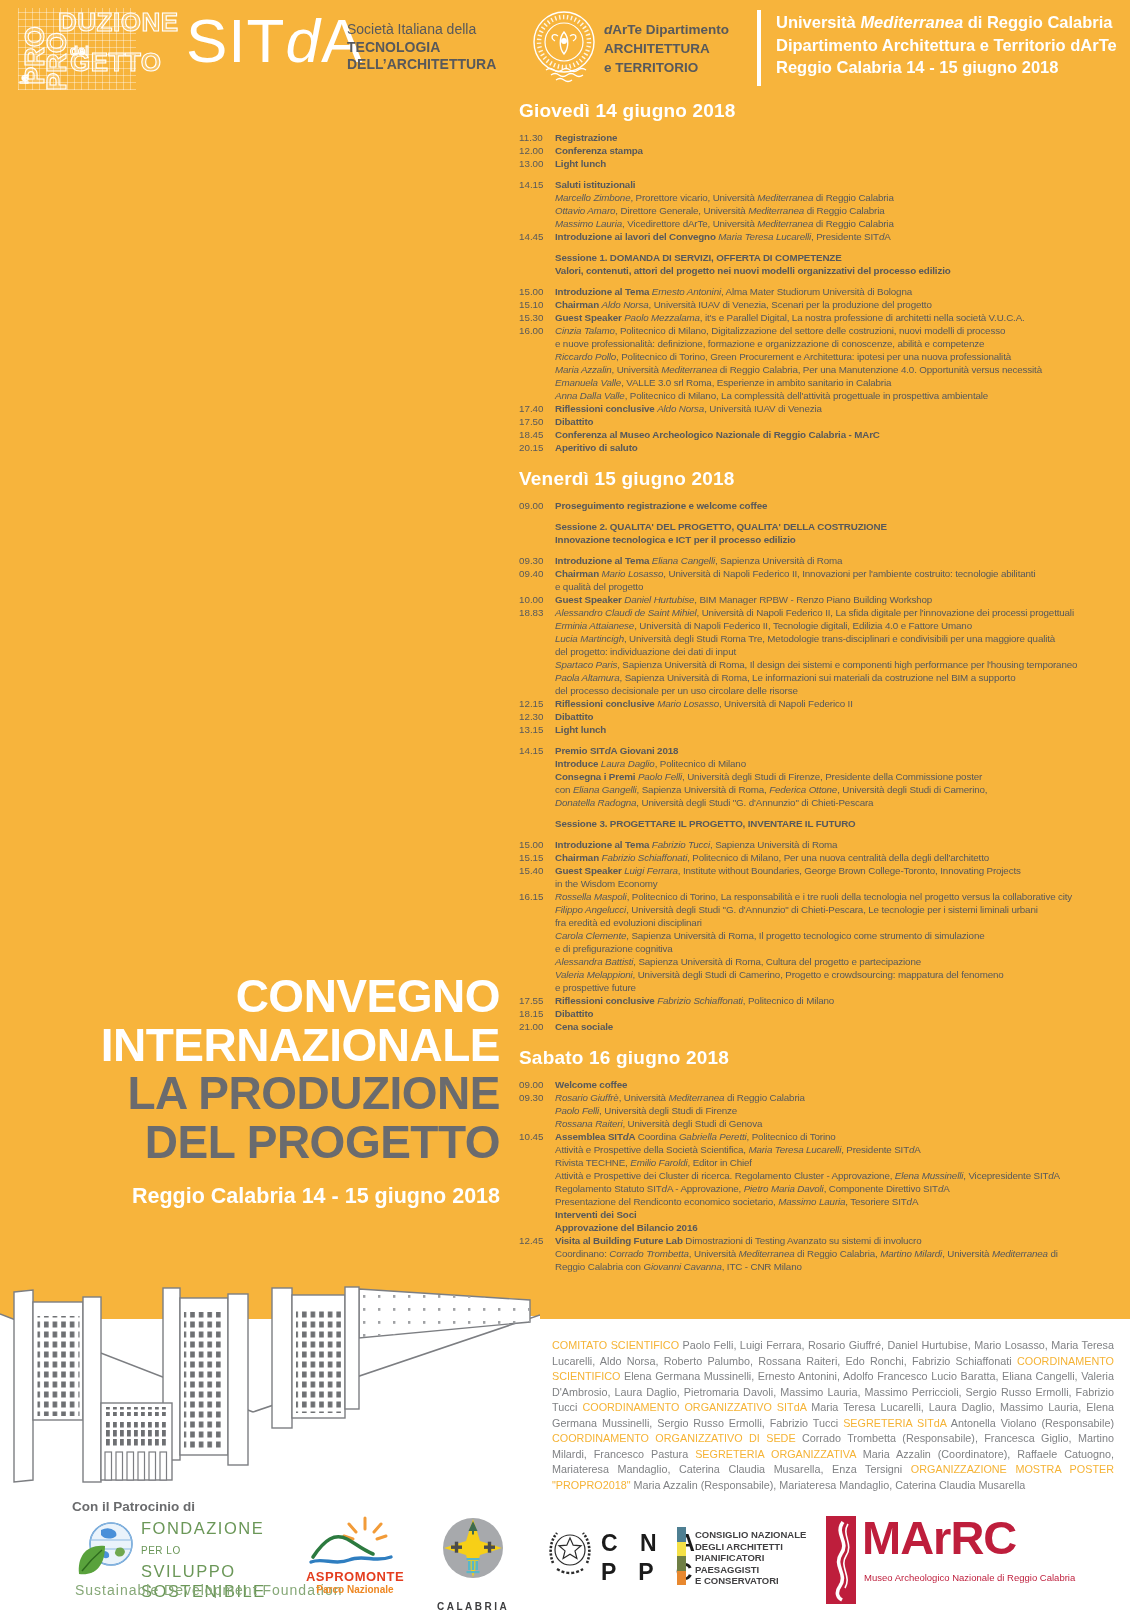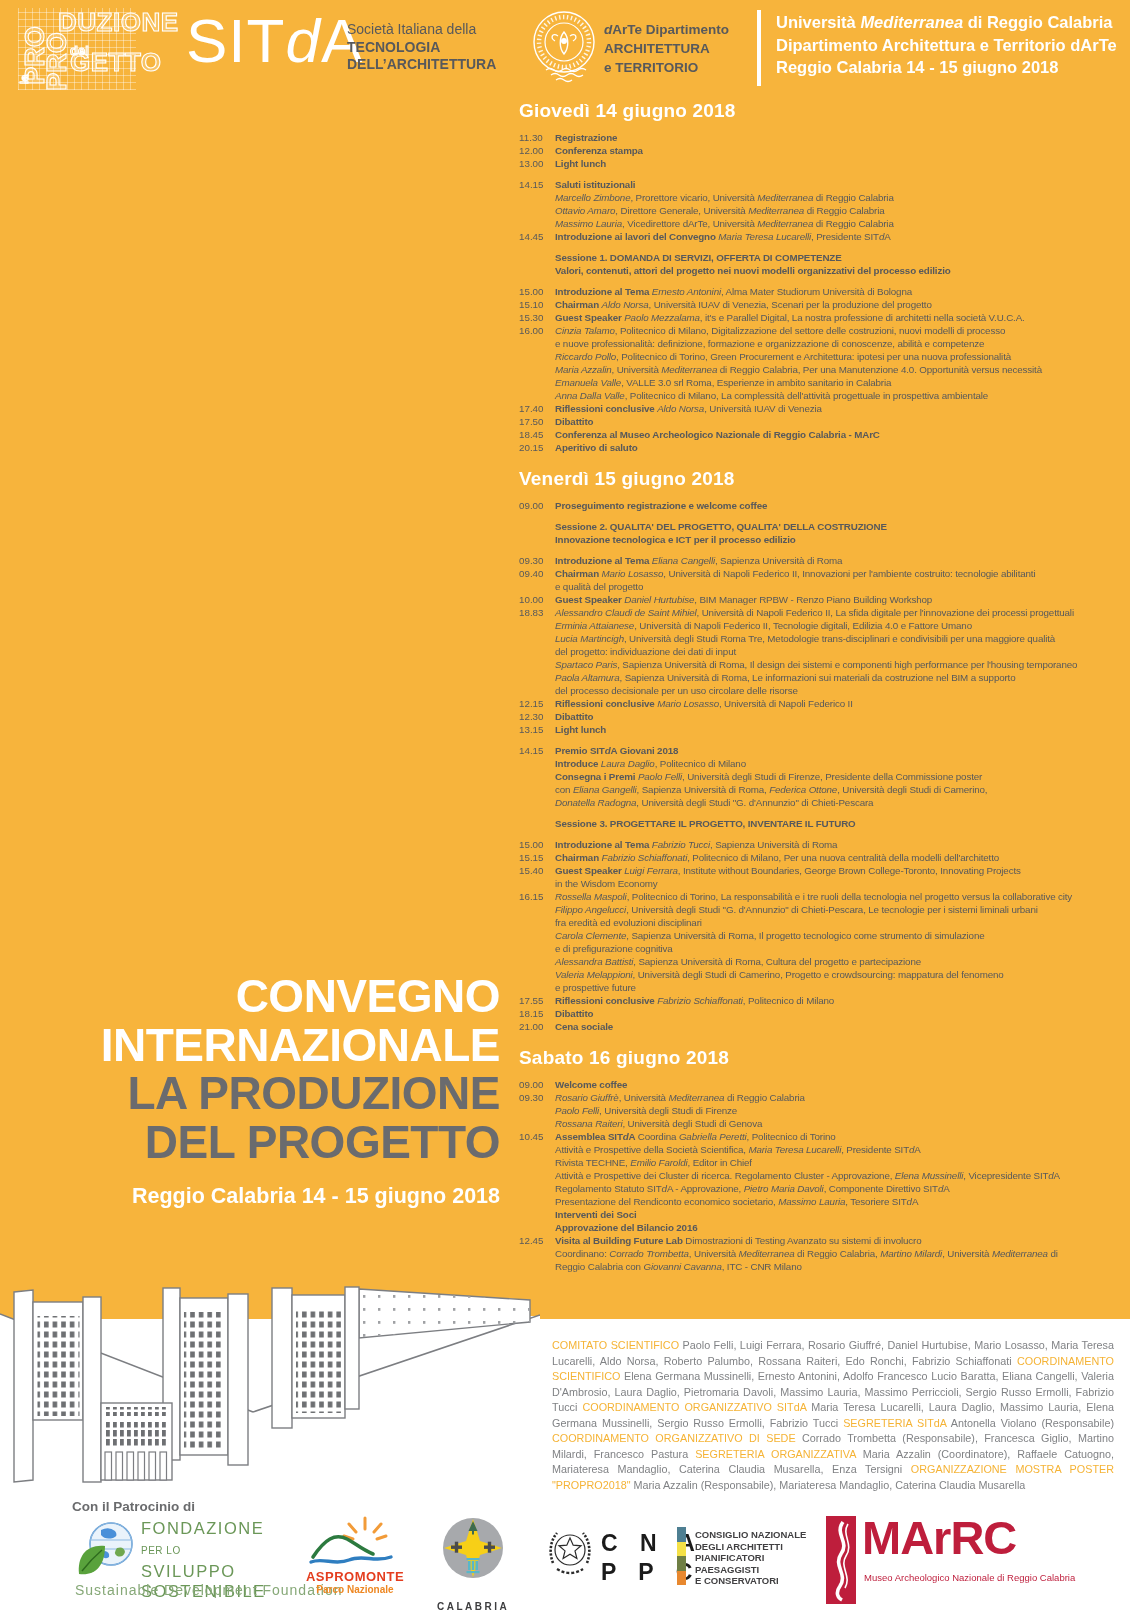--- a/index.html
+++ b/index.html
@@ -311,21 +311,21 @@
       </div>
       <div class="row gap">
         <div class="time">15.00</div>
         <div class="content">
           <div class="line"><span class="seg-b">Introduzione al Tema </span><span class="seg-i">Fabrizio Tucci</span><span class="seg-n">, Sapienza Università di Roma</span></div>
         </div>
       </div>
       <div class="row">
         <div class="time">15.15</div>
         <div class="content">
-          <div class="line"><span class="seg-b">Chairman </span><span class="seg-i">Fabrizio Schiaffonati</span><span class="seg-n">, Politecnico di Milano, Per una nuova centralità della modelli dell'architetto</span></div>
+          <div class="line"><span class="seg-b">Chairman </span><span class="seg-i">Fabrizio Schiaffonati</span><span class="seg-n">, Politecnico di Milano, Per una nuova centralità della degli dell'architetto</span></div>
         </div>
       </div>
       <div class="row">
         <div class="time">15.40</div>
         <div class="content">
           <div class="line"><span class="seg-b">Guest Speaker </span><span class="seg-i">Luigi Ferrara</span><span class="seg-n">, Institute without Boundaries, George Brown College-Toronto, Innovating Projects</span></div>
           <div class="line"><span class="seg-n">in the Wisdom Economy</span></div>
         </div>
       </div>
       <div class="row">

